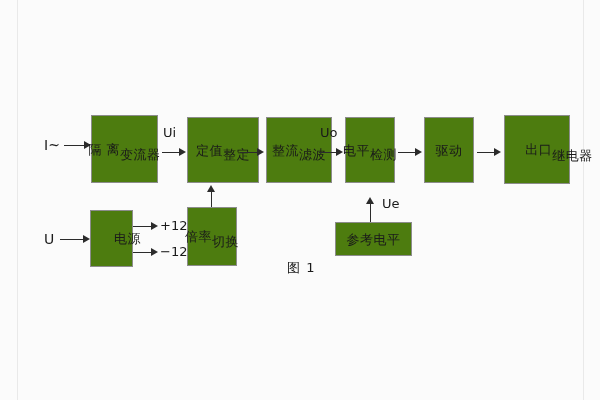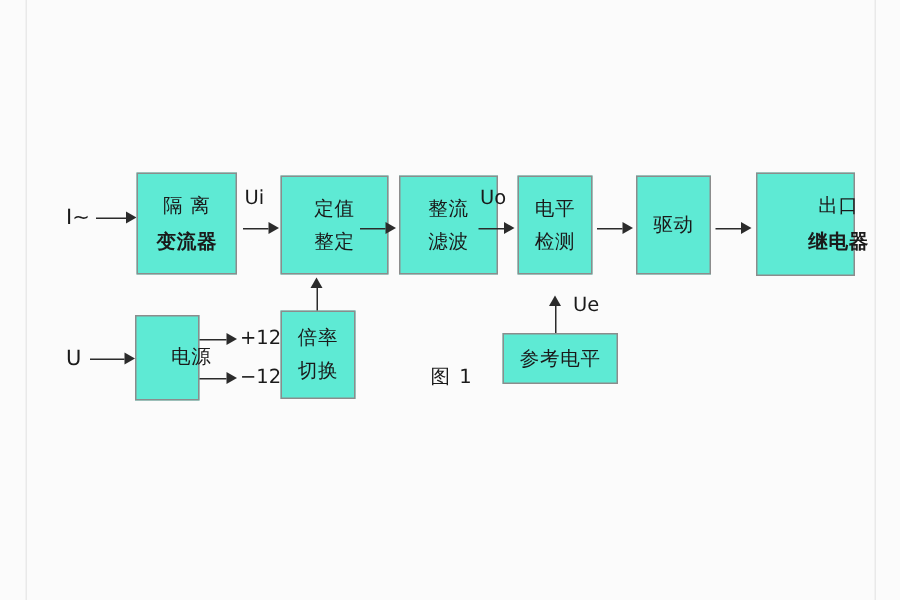--- a/index.html
+++ b/index.html
@@ -26,34 +26,34 @@
     background: #e9e9e9;
   }
   .page-rule.left  { left: 17px; }
   .page-rule.right { left: 583px; }
 
   
   .block {
     position: absolute;
     box-sizing: border-box;
     border: 1px solid #8c8c8c;
-    background: #5eead4;
+    background: #4d7c0f;
     display: flex;
-    flex-direction: column;
+    flex-direction: row;
     align-items: center;
     justify-content: center;
     line-height: 1.0;
   }
   .block .line {
     font-size: 13px;
     letter-spacing: 0.5px;
     white-space: nowrap;
   }
   .block .line + .line { margin-top: 9px; }
-  .block.wide-gap .line + .line { margin-top: 11px; font-weight: bold; }
+  .block.wide-gap .line + .line { margin-top: 11px; }
   .block.single .line { margin-top: 0; }
 
   
   .hline {
     position: absolute;
     height: 1px;
     background: #2b2b2b;
   }
   .vline {
     position: absolute;
@@ -77,21 +77,21 @@
 
   
   .lbl {
     position: absolute;
     font-size: 13px;
     white-space: nowrap;
     line-height: 1;
   }
   .lbl.sig { font-size: 13px; }
   .lbl.port { font-size: 14px; }
-  .lbl.caption { font-size: 13px; letter-spacing: 1px; }
+  .lbl.caption { font-size: 13px; letter-spacing: 1px; margin-top: 16px; }
   .lbl.rail { font-size: 13px; }
 </style>
 </head>
 <body>
 
 <div id="canvas">
 
   <div class="page-rule left"></div>
   <div class="page-rule right"></div>
 

